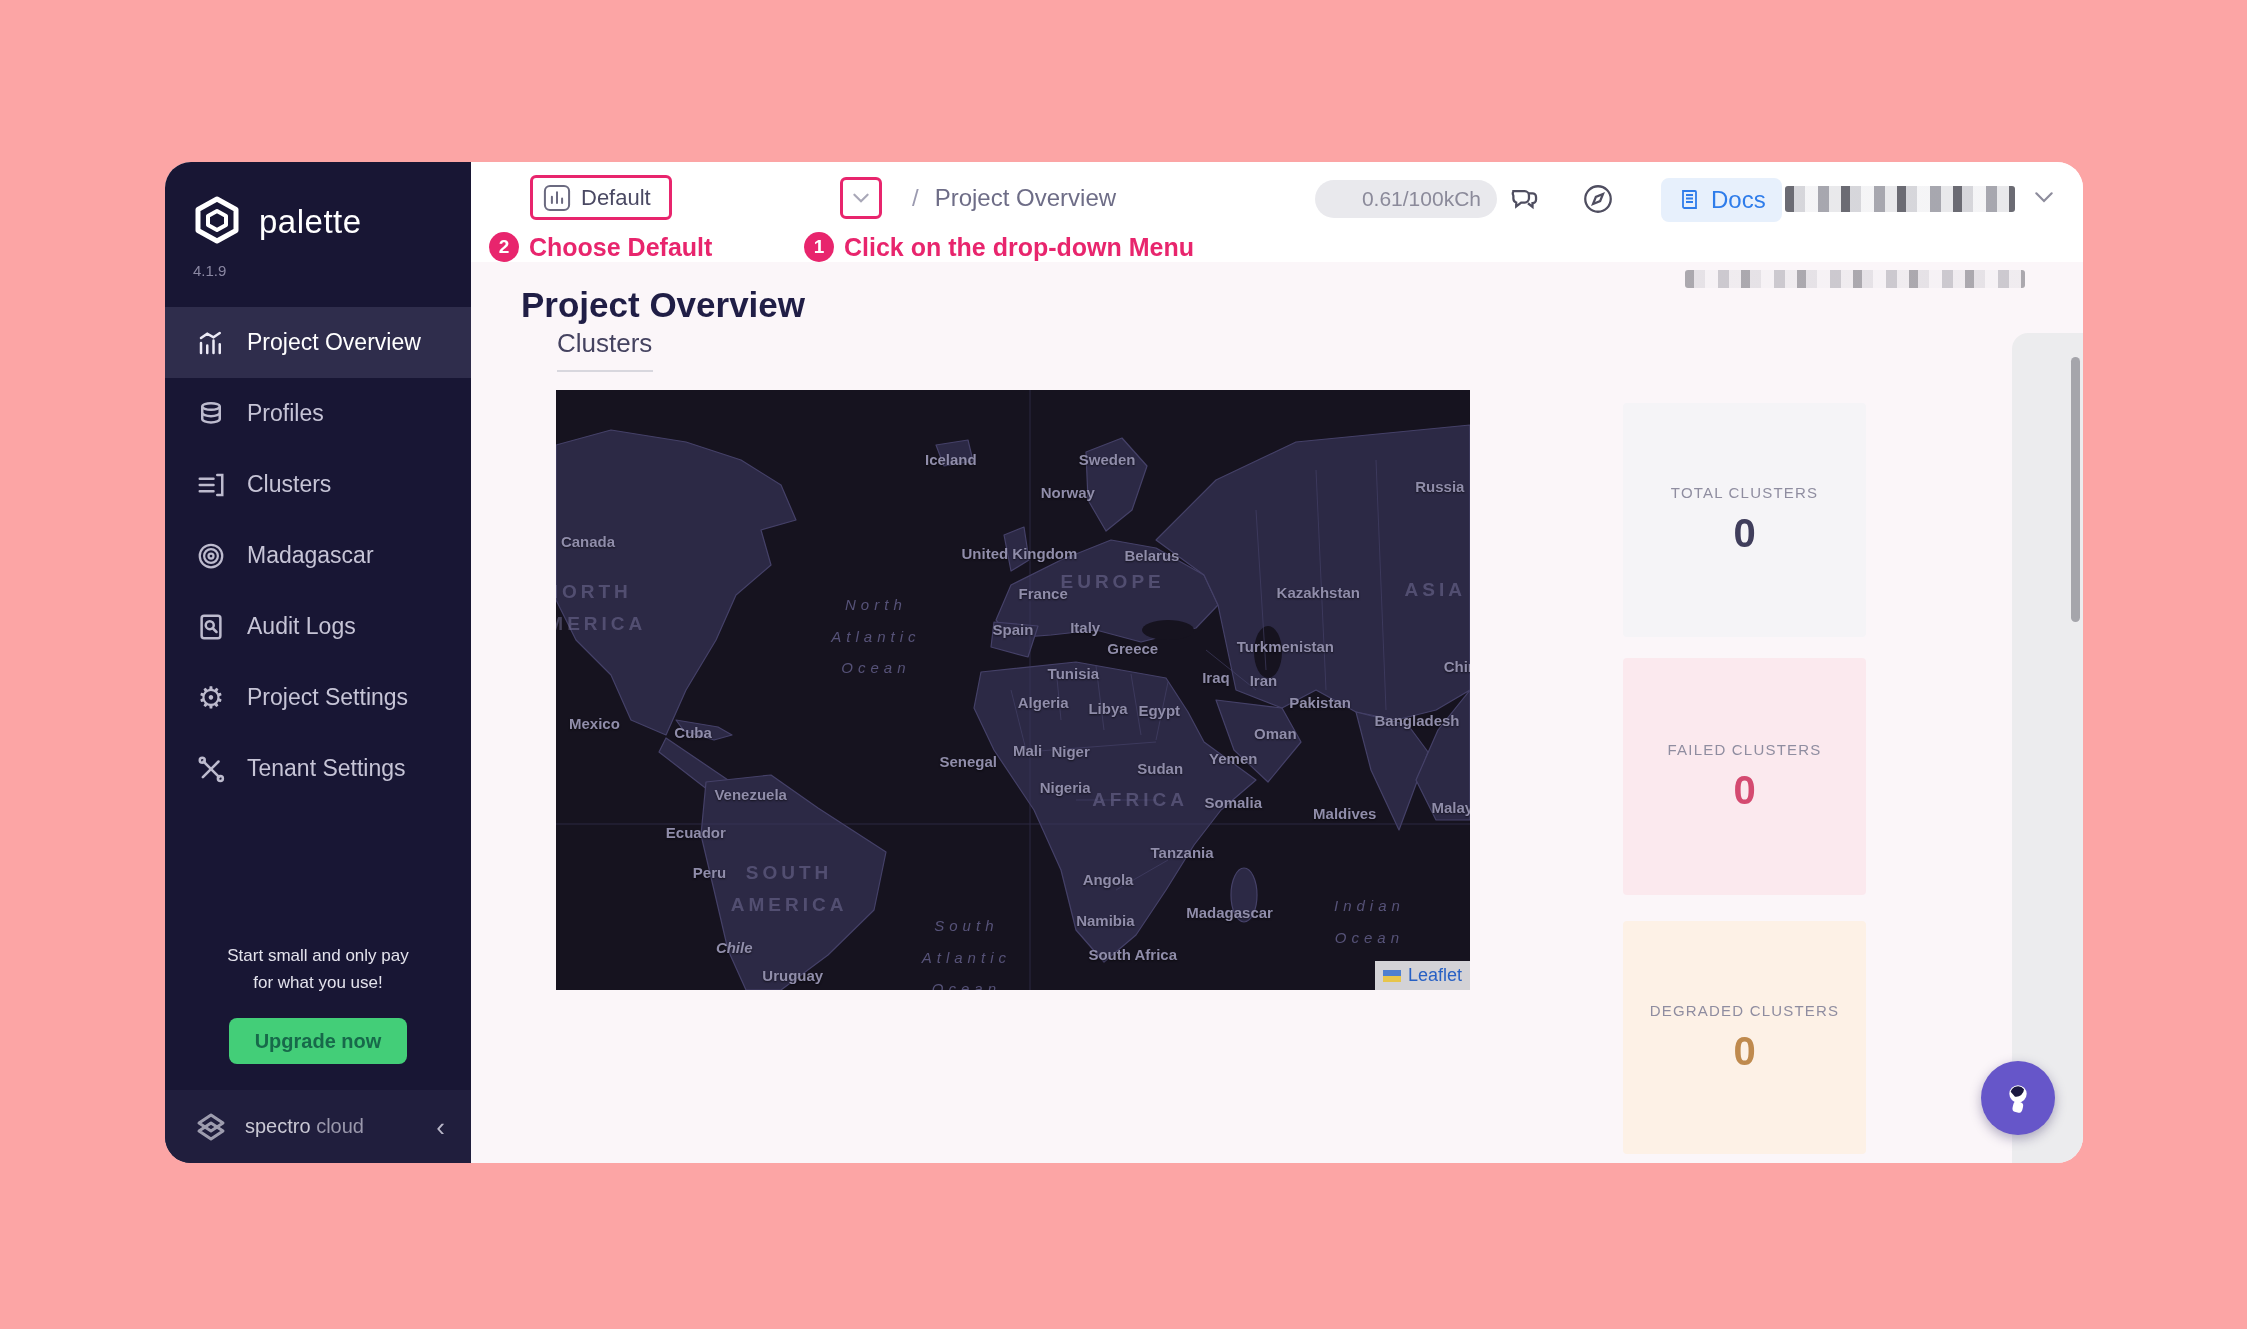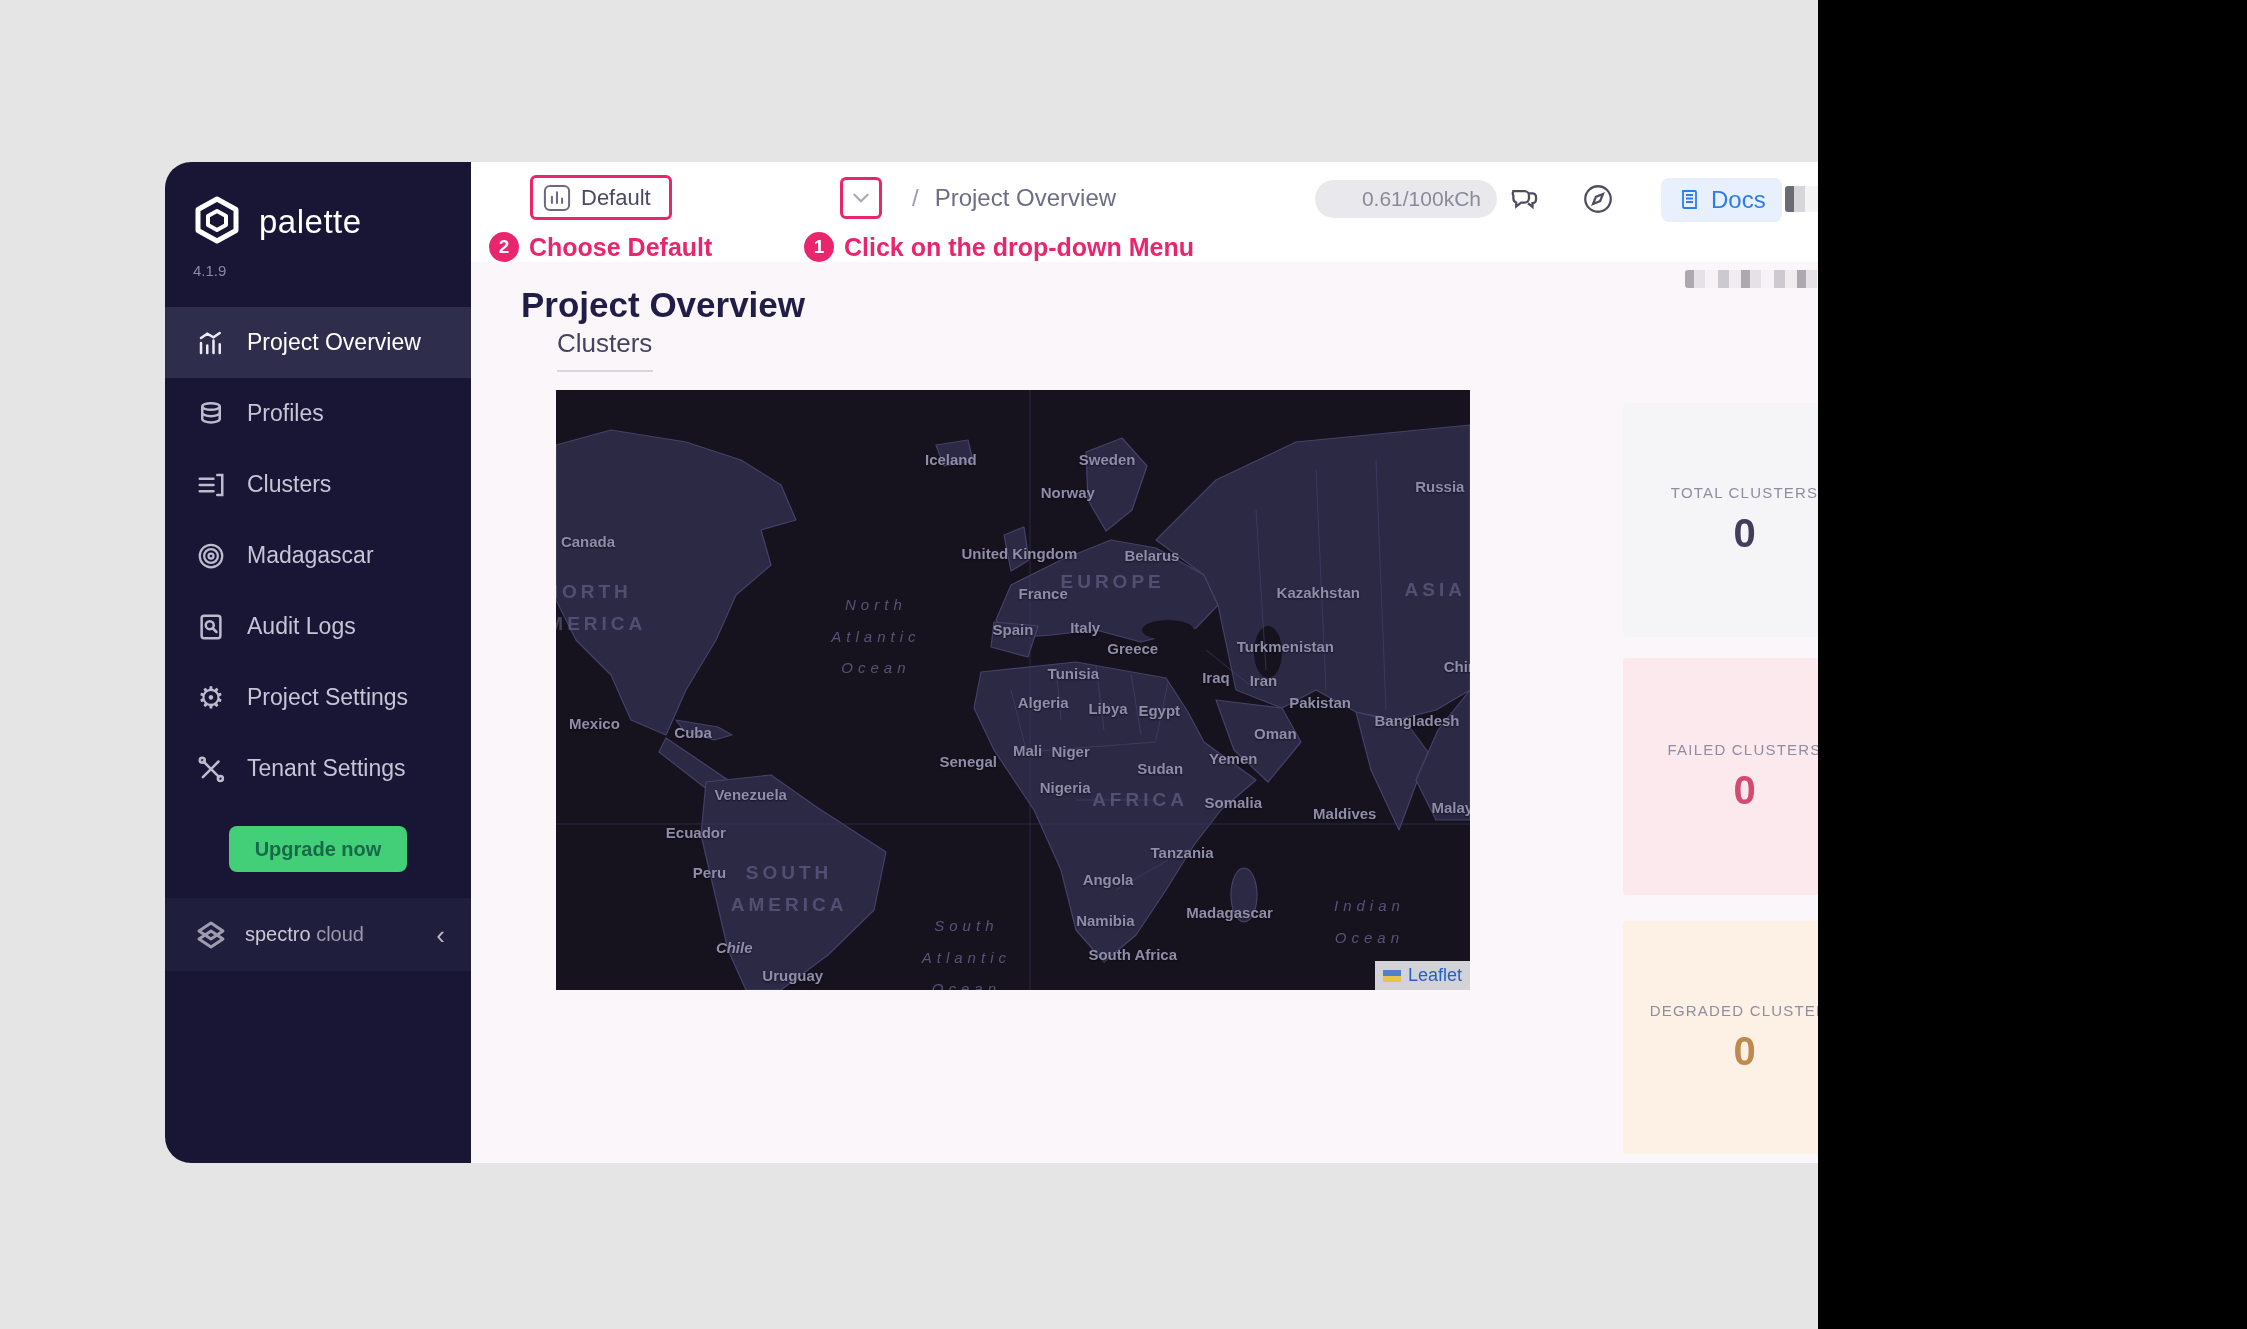--- a/index.html
+++ b/index.html
@@ -1,17 +1,17 @@
 <!DOCTYPE html>
 <html><head>
 <meta charset="utf-8">
 <style>
   html,body{margin:0;padding:0;background:#000;}
   *{box-sizing:border-box;font-family:"Liberation Sans","DejaVu Sans",sans-serif;}
-  .stage{position:relative;width:1818px;height:1329px;background:#e5e5e5;overflow:hidden;}
+  .stage{position:relative;width:2247px;height:1329px;background:#fca5a5;overflow:hidden;}
   .window{position:absolute;left:165px;top:162px;width:1918px;height:1001px;background:#fbf6f9;border-radius:26px;overflow:hidden;}
 
   
   .sidebar{position:absolute;left:0;top:0;width:306px;height:100%;background:#181634;display:flex;flex-direction:column;}
   .logo-row{display:flex;align-items:center;gap:16px;padding:34px 0 0 26px;}
   .logo-mark{width:52px;height:52px;flex:0 0 auto;}
   .wordmark{color:#fff;font-size:33px;font-weight:500;letter-spacing:.5px;}
   .version{color:#8a87a2;font-size:15px;padding:14px 0 0 28px;}
   .nav{margin-top:28px;display:flex;flex-direction:column;}
   .nav-item{display:flex;align-items:center;gap:20px;height:71px;padding-left:30px;cursor:pointer;color:#c6c4d6;font-size:23px;}
@@ -156,20 +156,24 @@
               <path d="M5.5 18.5L18 6"></path>
                 <path d="M6 6l12.5 12.5"></path>
                 <circle cx="5" cy="5" r="2"></circle>
                 <circle cx="19.5" cy="19.5" r="2"></circle>
             </svg>
             </span>
           <span>Tenant Settings</span>
         </div>
       </div>
 
+      <div class="promo">
+        <div>Start small and only pay</div>
+        <div>for what you use!</div>
+      </div>
       <button class="upgrade-btn">Upgrade now</button>
 
       <div class="side-footer">
         <span class="sc-logo">
           <svg viewBox="0 0 40 40" fill="none" stroke="#9d9cae" stroke-width="3" stroke-linejoin="round">
             <path d="M8 16l12-8 12 8-12 8z"></path>
               <path d="M8 24l12-8 12 8-12 8z"></path>
           </svg></span>
         <span class="sc-name">
           <span>spectro</span> <span class="lite">cloud</span>

